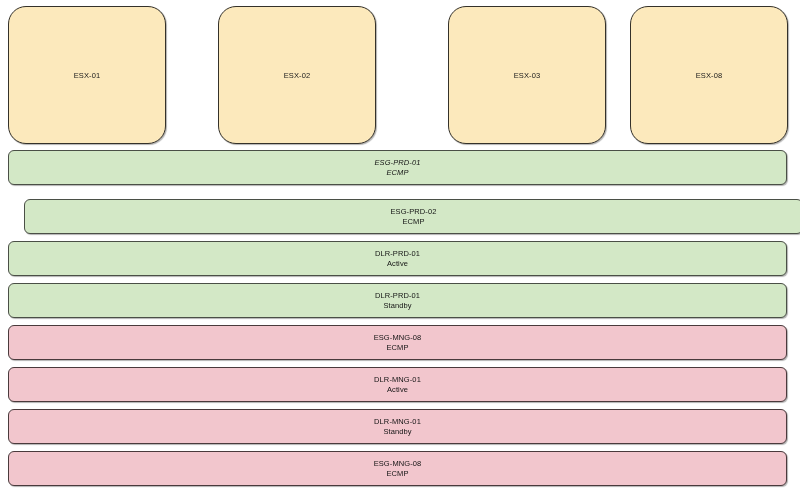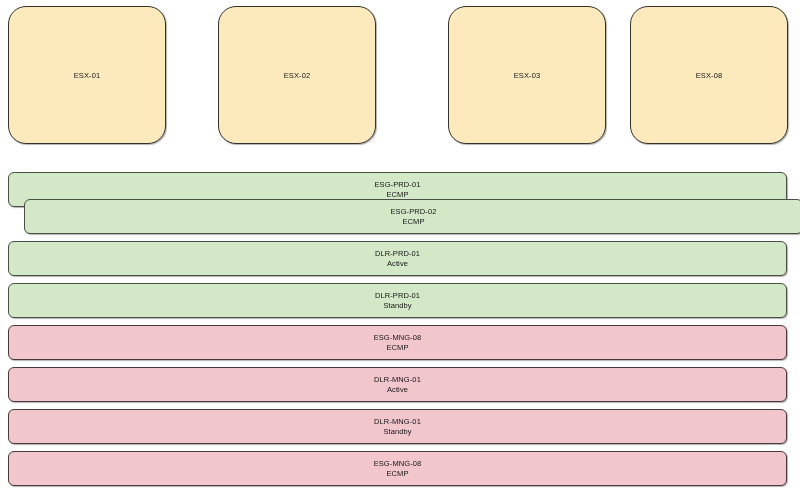--- a/index.html
+++ b/index.html
@@ -76,21 +76,21 @@
 
   .bar.prod {
     background: #d3e8c6;
     border-color: #4a4f46;
   }
   .bar.mgmt {
     background: #f2c6cd;
     border-color: #4a3a3c;
   }
 
-  .bar.b0 { top: 172px; }
+  .bar.b0 { top: 150px; font-style: italic; }
   .bar.b1 { top: 199px; margin-left: 16px; }
   .bar.b2 { top: 241px; }
   .bar.b3 { top: 283px; }
   .bar.b4 { top: 325px; }
   .bar.b5 { top: 367px; }
   .bar.b6 { top: 409px; }
   .bar.b7 { top: 451px; }
 
   .bar-name {
     font-size: 7.5px;

